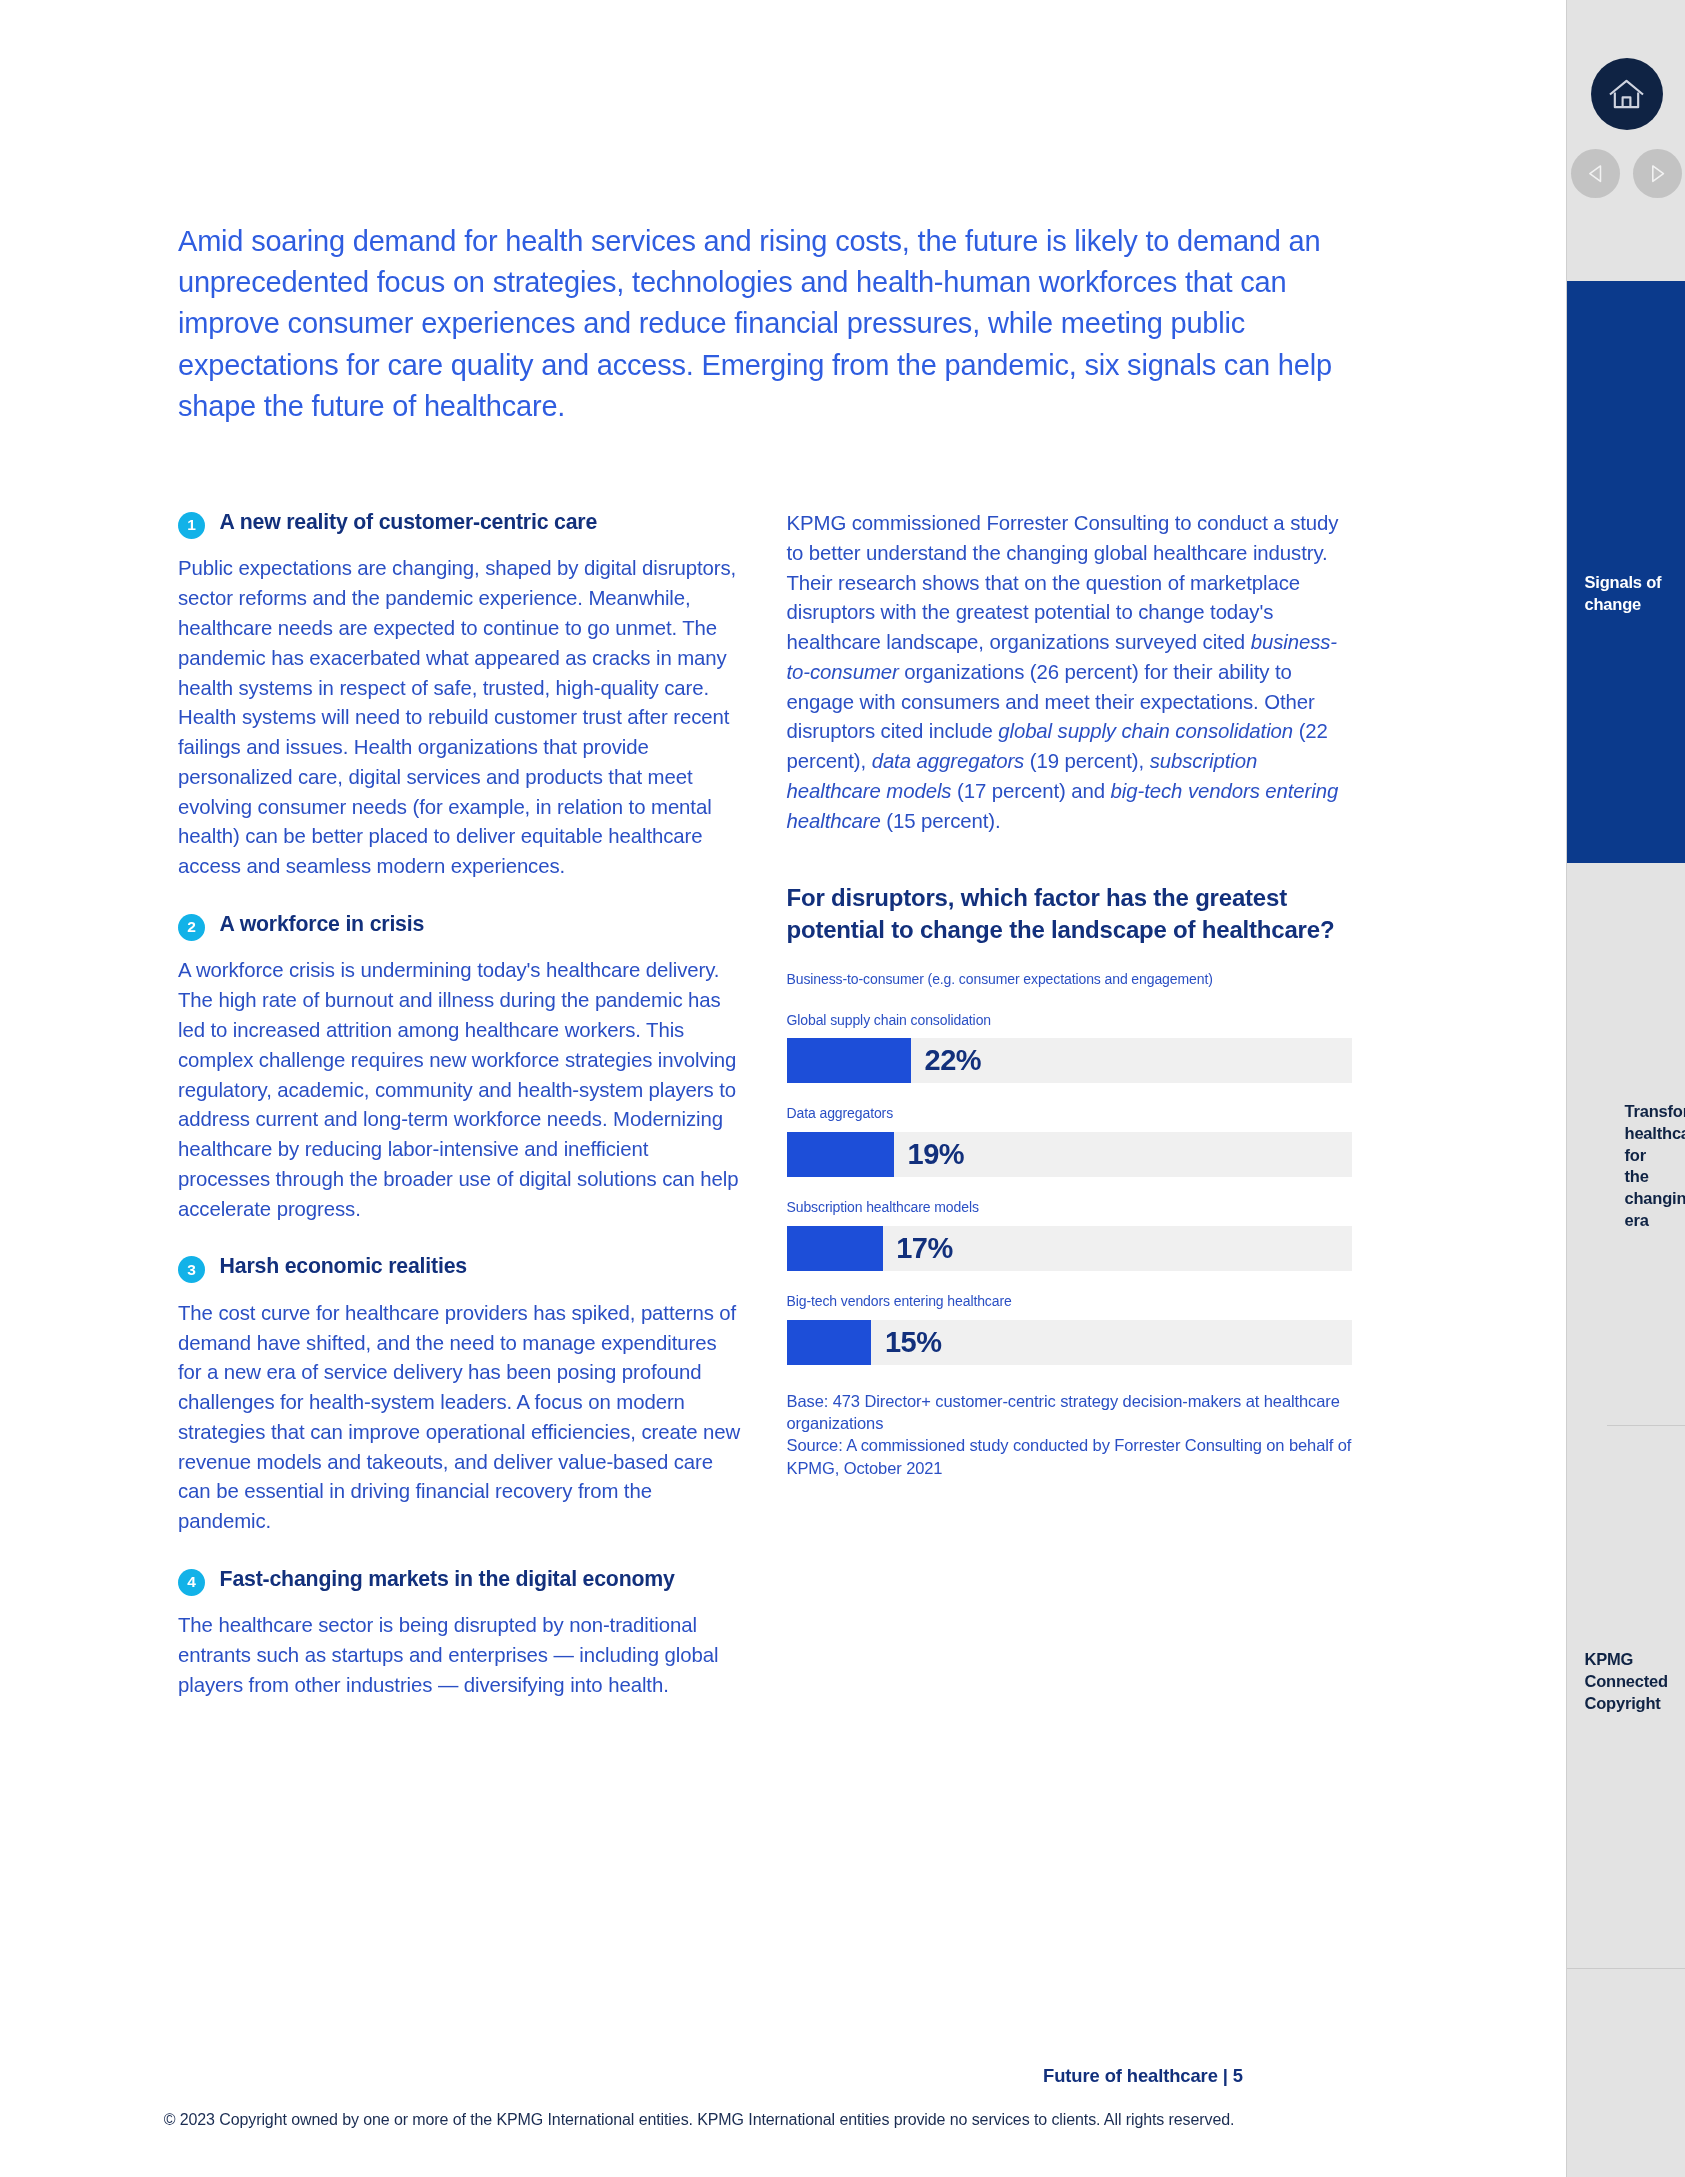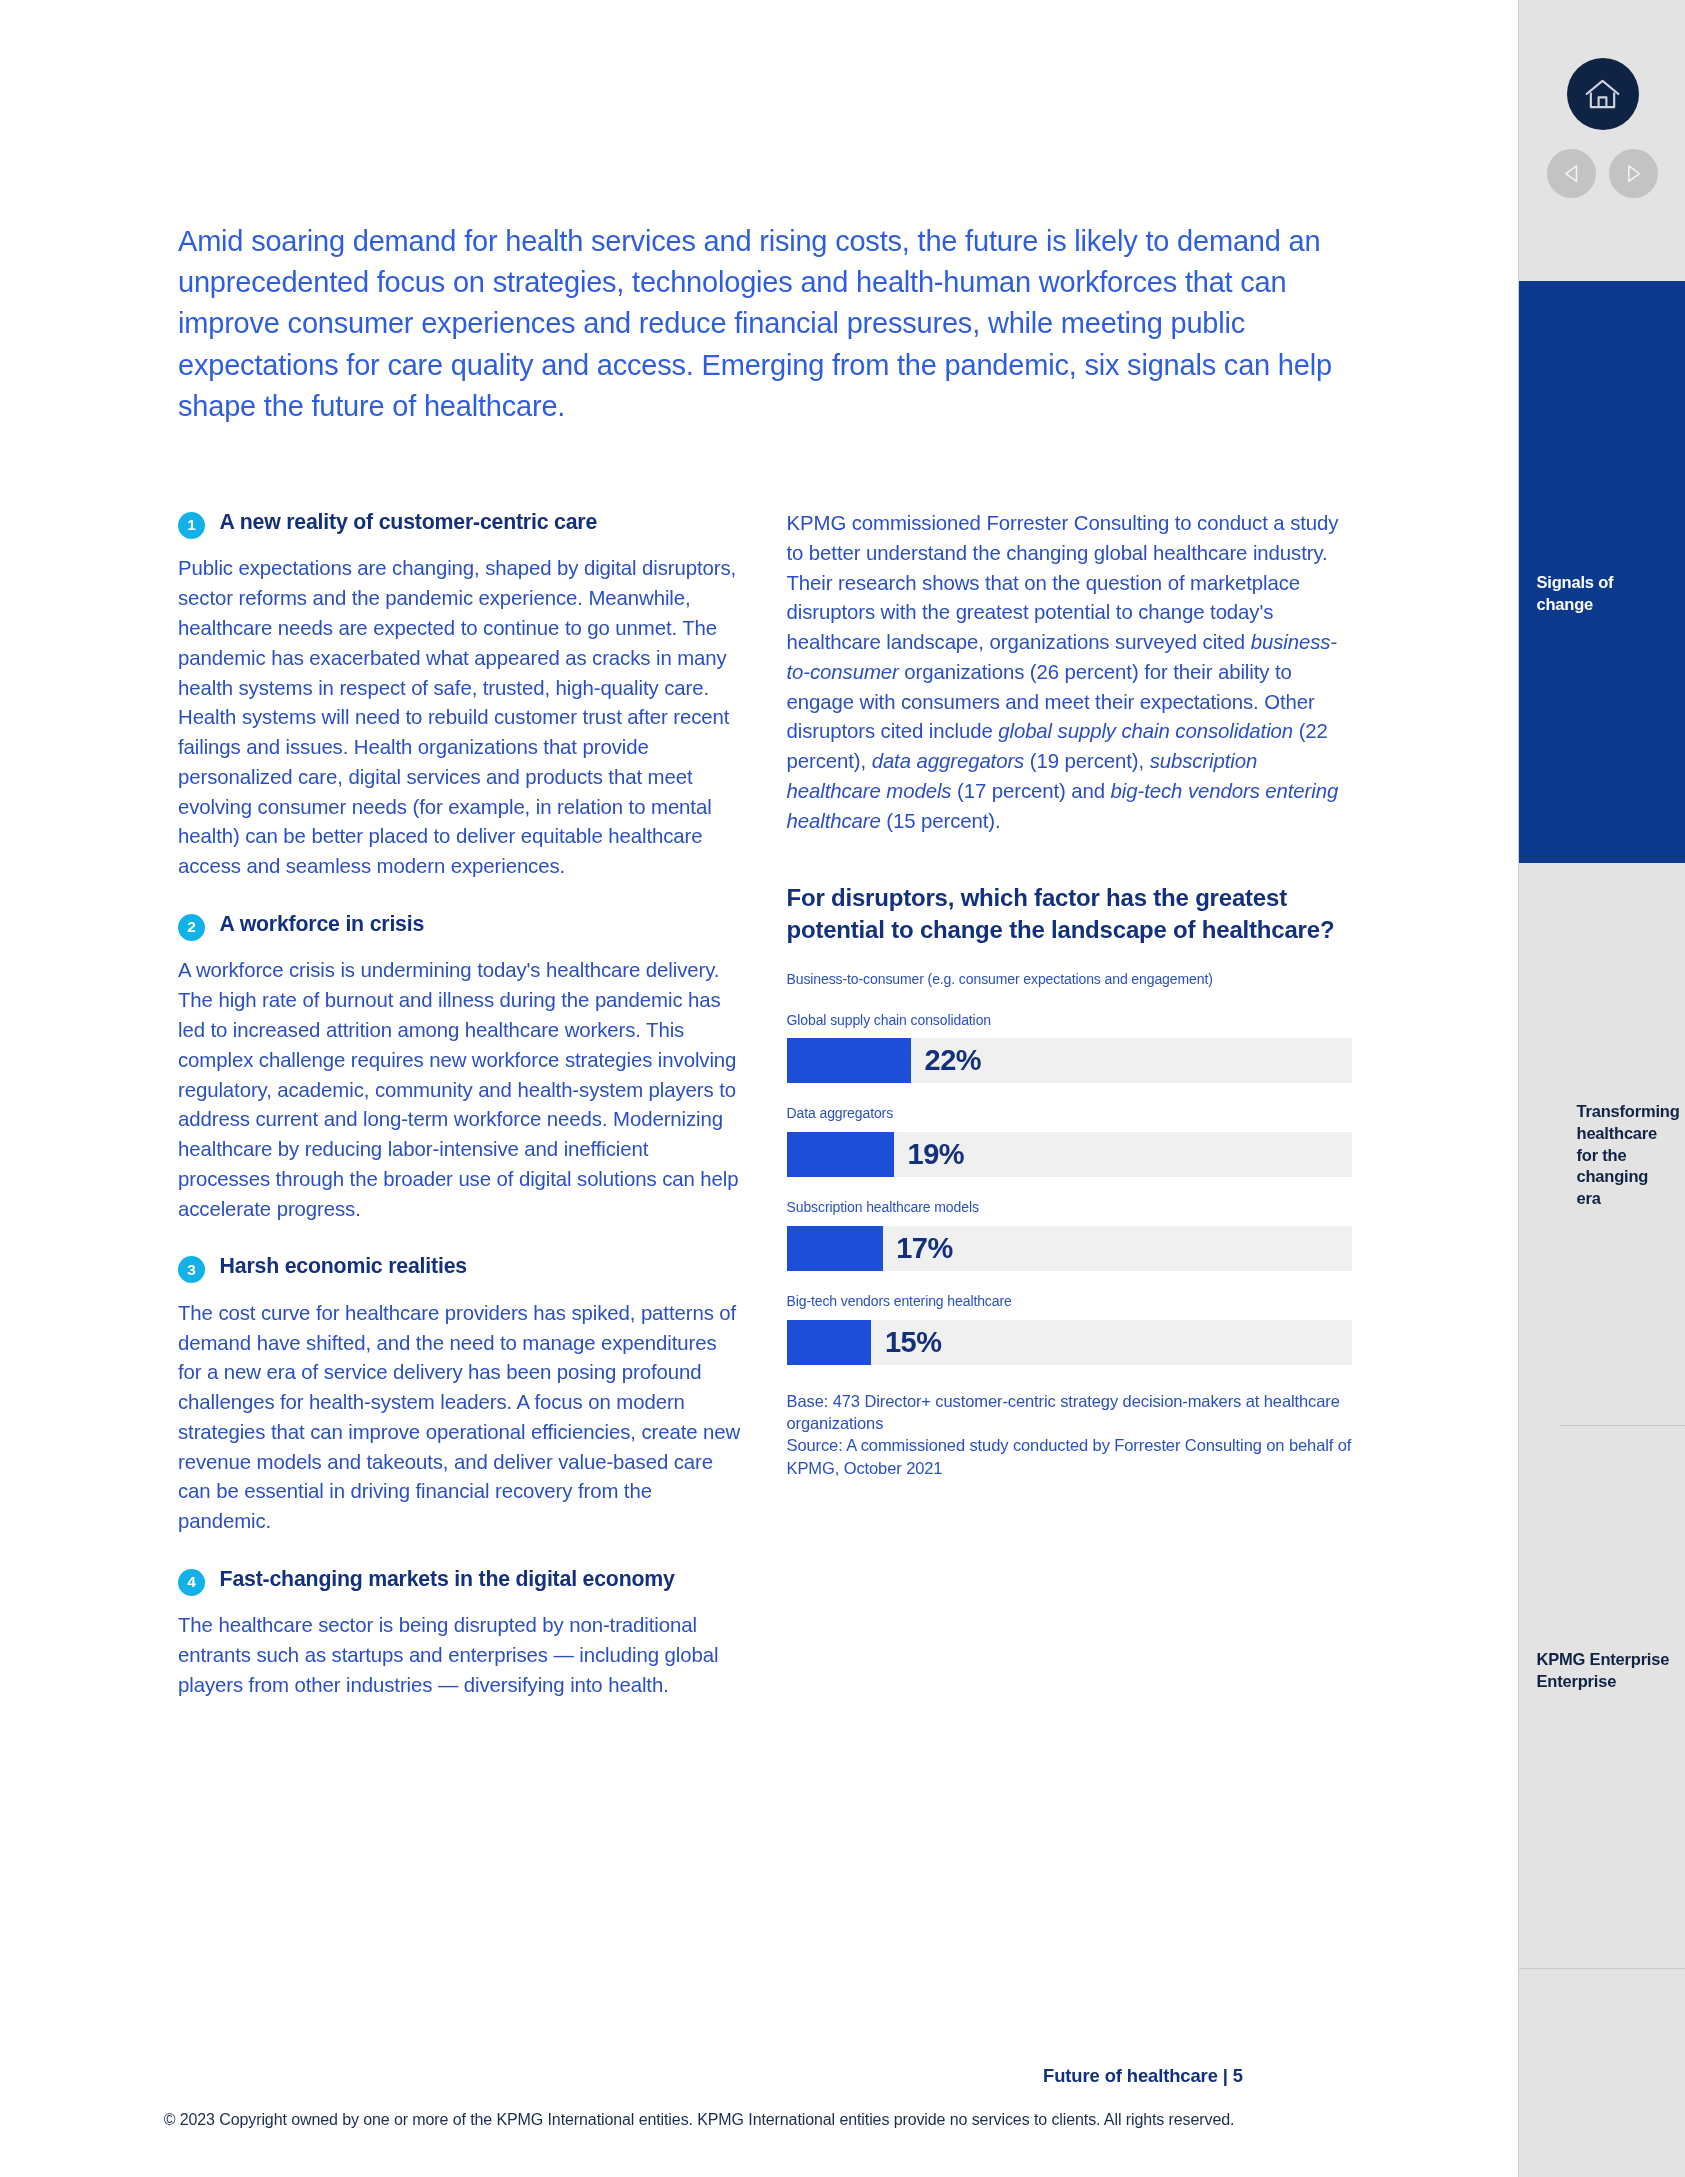--- a/index.html
+++ b/index.html
@@ -13,21 +13,21 @@
   .page {
     position: absolute;
     inset: 0;
     background: #ffffff;
   }
 
   
   .nav-rail {
     position: absolute;
     top: 0; right: 0;
-    width: 168px;
+    width: 120px;
     height: 2178px;
     background: #e3e3e3;
     border-left: 1.9px solid #cfcfcf;
   }
   .nav-controls {
     position: absolute;
     top: 58px; left: 0; right: 0;
     display: flex;
     flex-direction: column;
     align-items: center;
@@ -318,19 +318,19 @@
           <svg width="21.3" height="21.3" viewBox="0 0 22 22">
             <path d="M6 3 L17 11 L6 19 Z" fill="none" stroke="#f2f2f2" stroke-width="1.6" stroke-linejoin="round"></path>
           </svg>
         </div>
       </div>
     </div>
 
     <div class="tabs">
       <div class="tab active">Signals of change</div>
       <div class="tab t2">Transforming healthcare for the changing era</div>
-      <div class="tab t3">KPMG Enterprise Enterprise</div>
+      <div class="tab t3">KPMG Connected Copyright</div>
     </div>
 
   </div>
 
 </div>
 
 
 </body></html>

